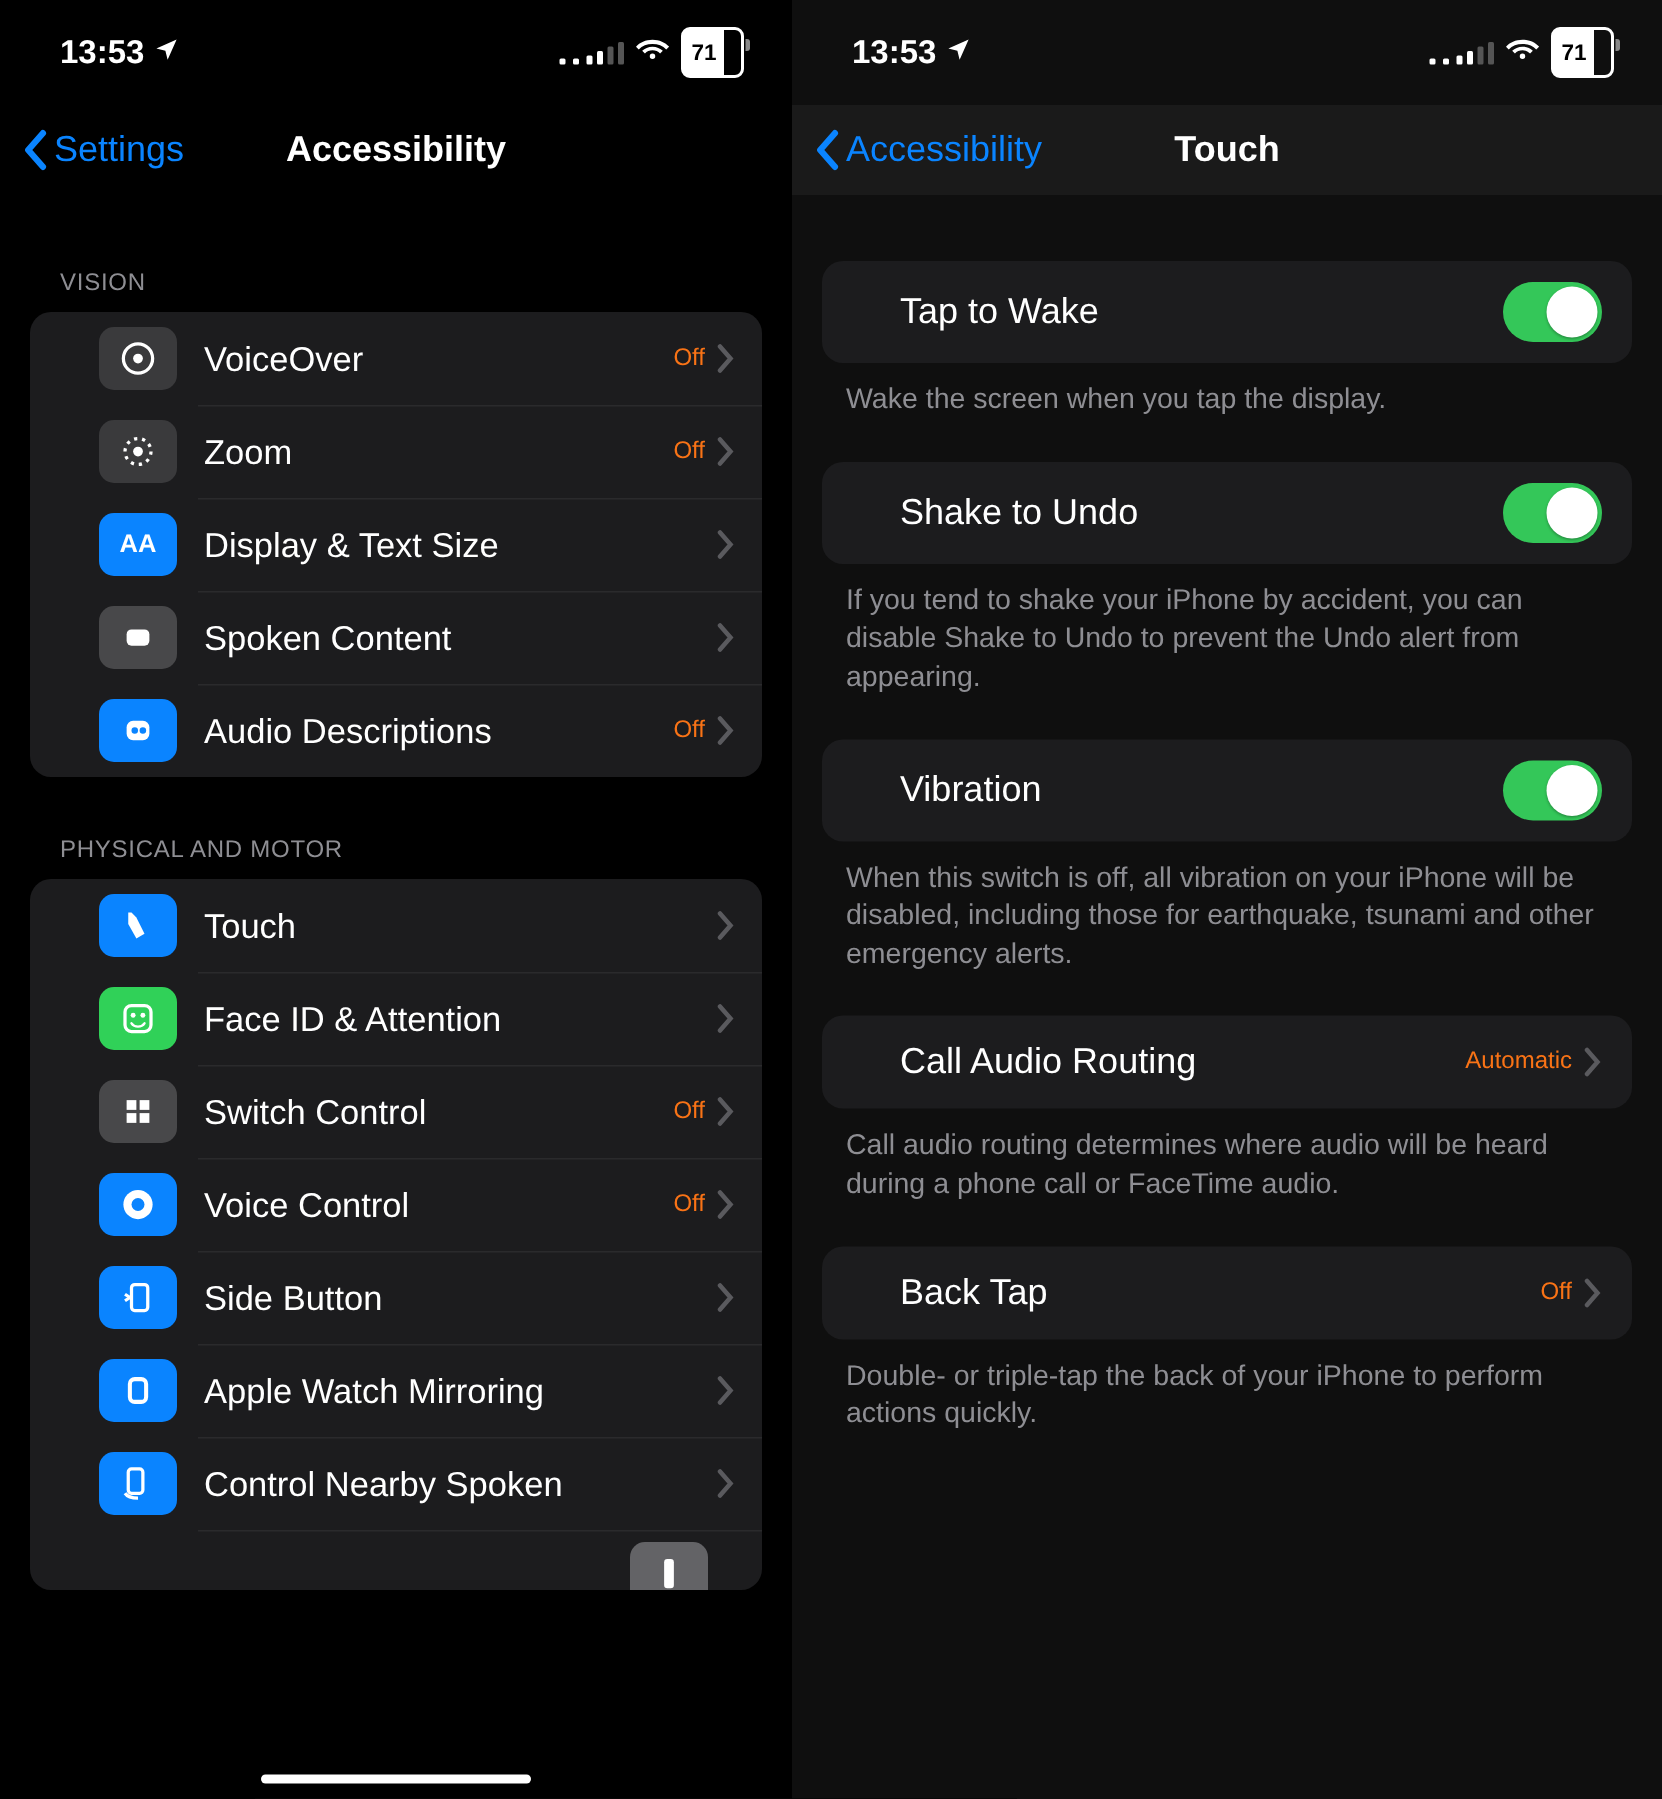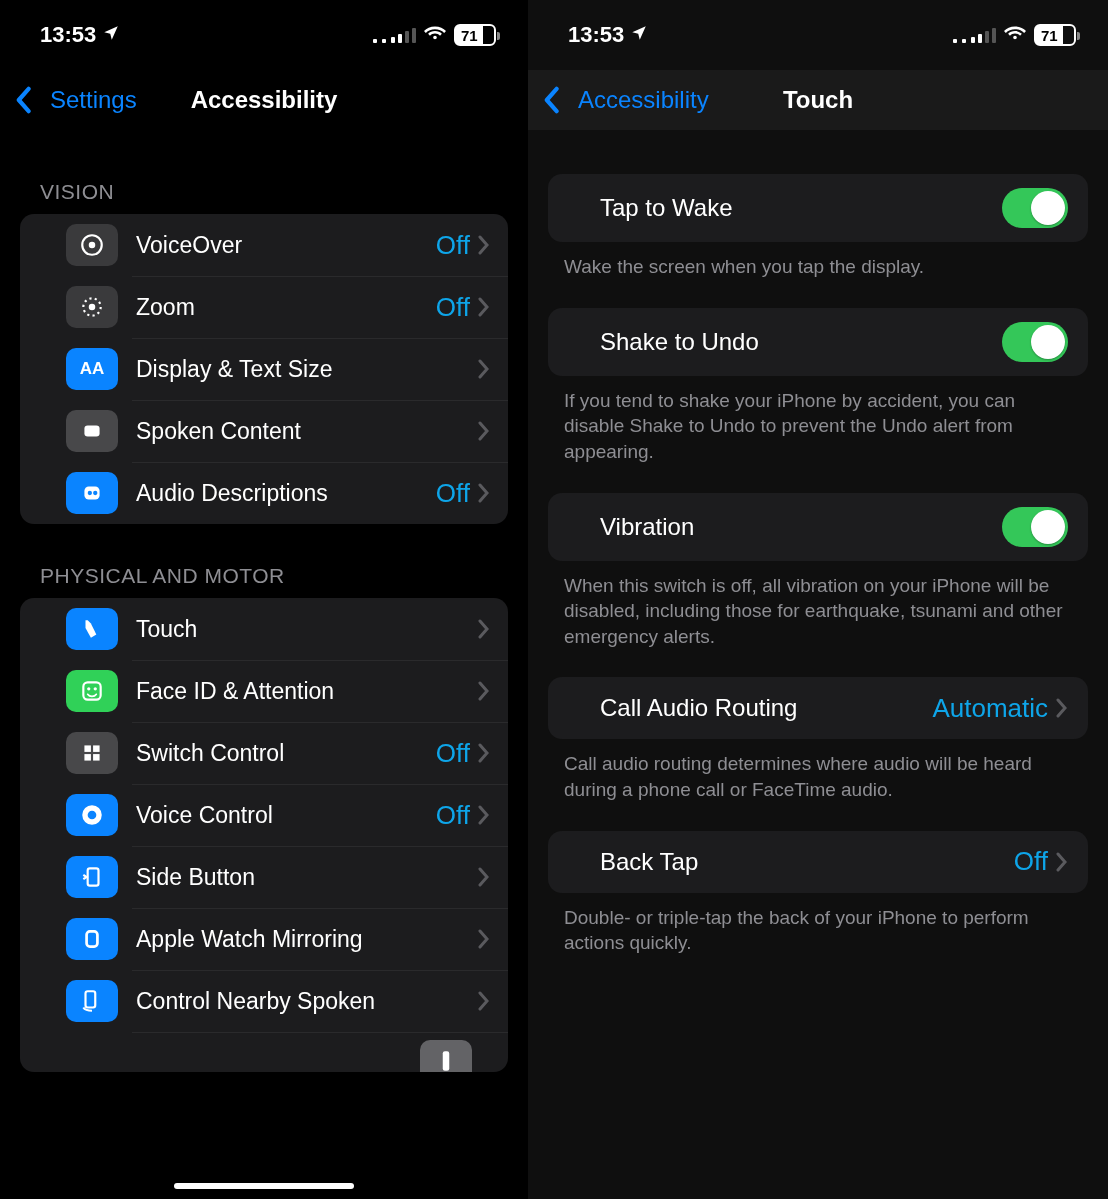--- a/index.html
+++ b/index.html
@@ -36,50 +36,50 @@
   .loc-icon svg { width:18px; height:18px; fill:#fff; }
   .signal { display:flex; align-items:flex-end; gap:3px; height:16px;}
   .signal .bar { width:4px; background:#fff; border-radius:1px;}
   .signal .bar.dim { background:#555;}
   .signal .b1{height:6px}.signal .b2{height:9px}.signal .b3{height:12px}.signal .b4{height:15px}
   .signal .dual { width:4px; height:4px; background:#fff; border-radius:1px; margin-right:2px; align-self:flex-end;}
   .wifi svg{width:22px;height:22px;fill:#fff;}
   .battery {
     display:flex; align-items:center; gap:2px;
     border:2px solid #fff; border-radius:6px;
-    padding:1px 3px 1px 5px; height:22px; min-width:42px;
+    padding:1px 3px 1px 5px; height:34px; min-width:42px;
     font-size:15px; font-weight:700; color:#000;
     background: linear-gradient(to right,#fff 71%, transparent 71%);
     position:relative;
   }
   .battery::after{
     content:""; position:absolute; right:-6px; top:6px; width:3px; height:8px;
     background:#888; border-radius:0 2px 2px 0;
   }
   
   .navheader {
     height: 60px;
     display:flex;
     align-items:center;
     padding: 0 12px;
     position:relative;
   }
   .phone.right .navheader { background:#1a1a1a; }
   .back {
-    display:flex; align-items:center; gap:16px;
+    display:flex; align-items:center; gap:2px;
     color:#0a84ff; font-size:24px;
   }
   .back svg{width:22px;height:28px;}
   .navtitle {
     position:absolute; left:0; right:0; text-align:center;
     font-size:24px; font-weight:600; pointer-events:none;
   }
   
   .section-header {
-    color:#8e8e93; font-size:21px; text-transform:uppercase;
+    color:#8e8e93; font-size:16px; text-transform:uppercase;
     padding: 40px 32px 10px 40px;
     letter-spacing:0.5px;
   }
   .phone.left .section-header.first { padding-top: 50px; }
   
   .group {
     background:#1c1c1e;
     border-radius:14px;
     margin: 0 20px;
     overflow:hidden;
@@ -95,21 +95,21 @@
   .row + .row::before {
     content:""; position:absolute; left:80px; right:0; top:0; height:1px;
     background:#2a2a2c;
   }
   .row .icon {
     width:52px; height:42px; border-radius:10px;
     display:flex; align-items:center; justify-content:center;
     margin-right:18px; flex-shrink:0;
   }
   .row .label { flex:1; font-size:23px; }
-  .row .value { color:#0ea5e9; font-size:26px; margin-right:8px;}
+  .row .value { color:#f97316; font-size:16px; margin-right:8px;}
   .row .chevron svg{width:12px;height:20px;}
   .row .chevron { color:#5a5a5e; display:flex;}
   
   .footer {
     color:#8e8e93; font-size:19px; line-height:1.35;
     padding: 12px 36px 0 36px;
   }
   
   .toggle {
     width:66px; height:40px; border-radius:20px;

